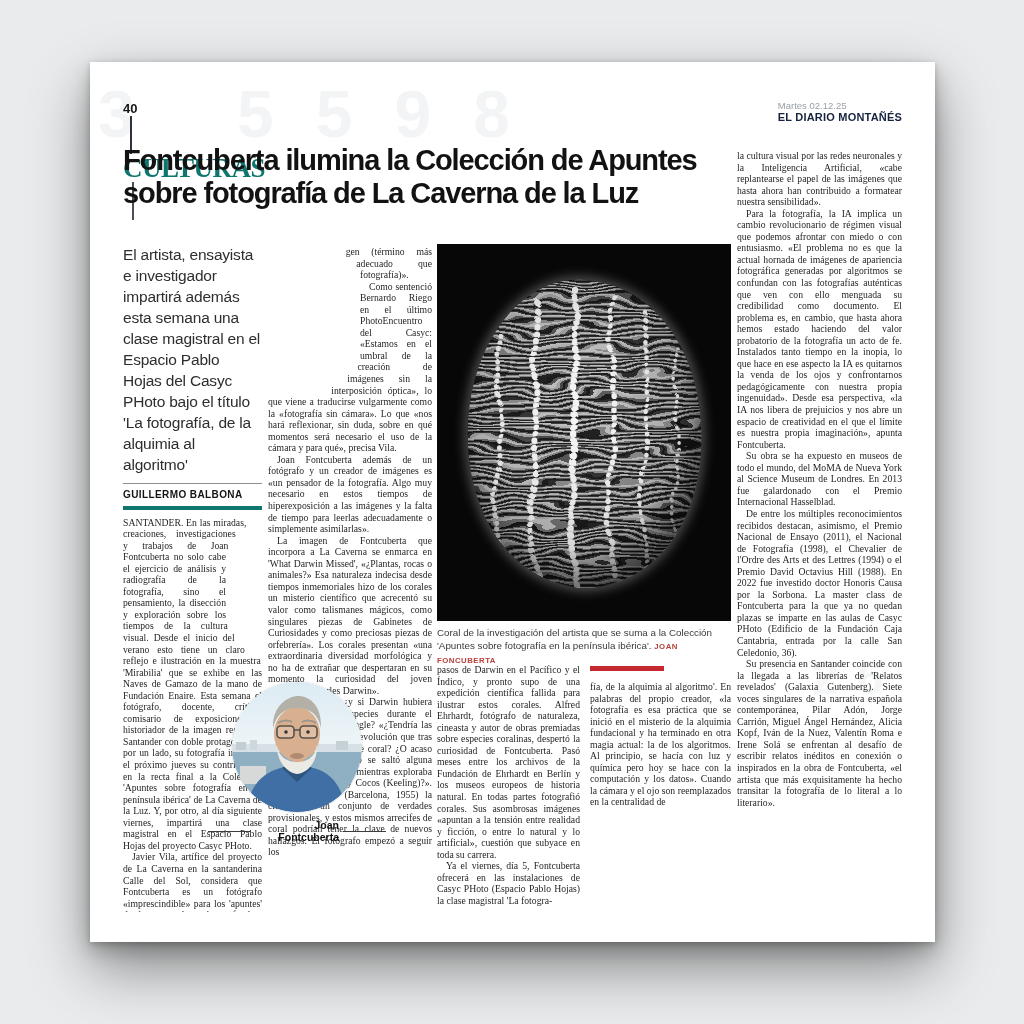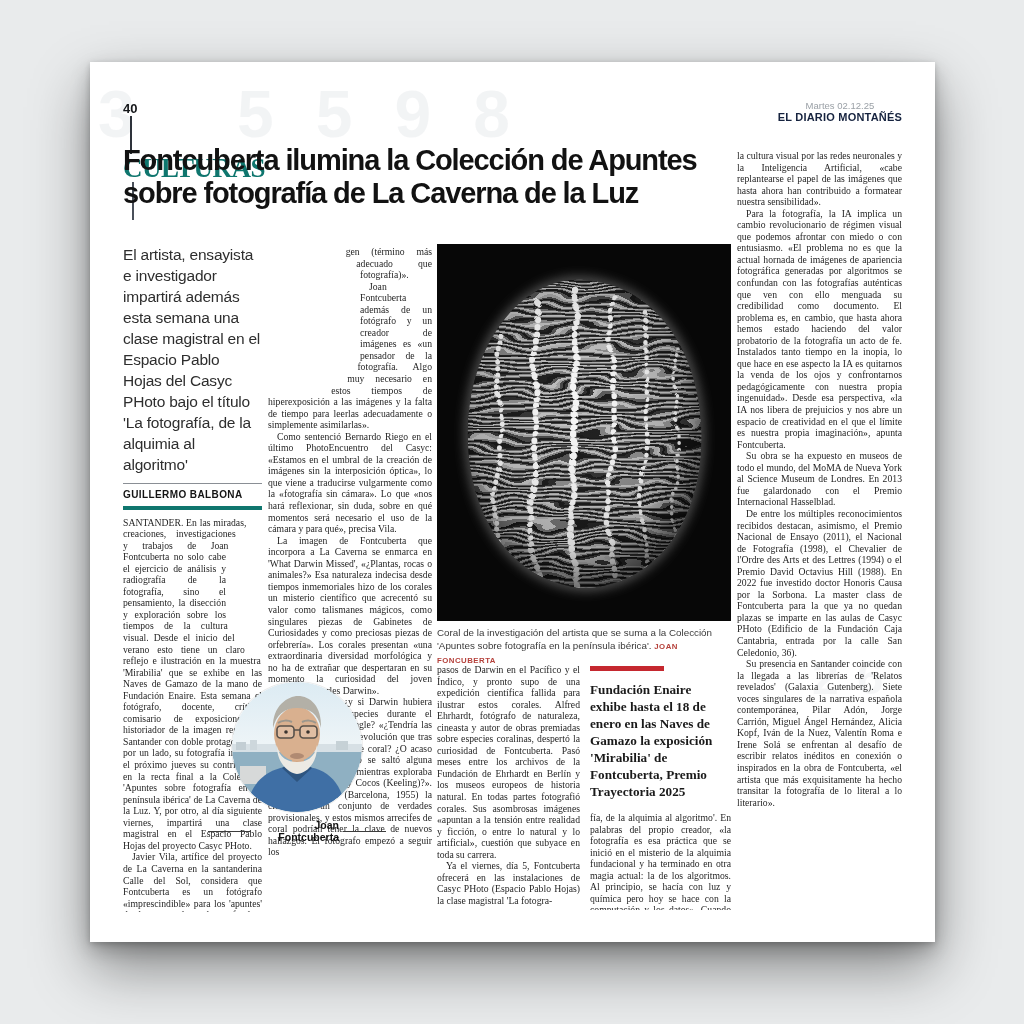--- a/index.html
+++ b/index.html
@@ -11,21 +11,21 @@
   .ghost-top{left:8px;top:14px;font-size:66px;letter-spacing:42px;opacity:0.10;}
   .ghost-side{left:722px;top:588px;font-size:48px;letter-spacing:18px;opacity:0.08;}
   
   .masthead{position:absolute;left:33px;right:33px;top:36px;height:46px;z-index:2;}
   .mast-left{position:absolute;left:0;top:0;display:flex;align-items:flex-start;flex-direction:column;}
   .pageno{font-family:"Liberation Sans",sans-serif;font-weight:700;font-size:13px;color:#15171a;margin-top:3px;}
   .vbar{width:2px;height:38px;background:#2e333b;margin:0 7px;}
   .vbar.thin{width:1.5px;background:#4a505a;margin-left:9px;}
   .section{font-family:Liberation Serif, serif;font-weight:700;font-size:27px;
     letter-spacing:-0.5px;color:#0f766e;line-height:1;margin-top:1px;}
-  .mast-right{position:absolute;right:0;top:2px;text-align:center;font-family:"Liberation Sans",sans-serif;}
+  .mast-right{position:absolute;right:0;top:2px;text-align:left;font-family:"Liberation Sans",sans-serif;}
   .edition-date{font-size:9.5px;color:#9aa0a6;line-height:11px;}
   .paper-name{font-size:11px;font-weight:700;color:#16233f;letter-spacing:0.2px;line-height:12px;}
   
   .headline{position:absolute;left:33px;top:82px;width:622px;z-index:2;
     font-family:"Liberation Sans",sans-serif;font-weight:700;font-size:29px;line-height:33px;
     letter-spacing:-1.1px;color:#121212;}
   
   .col{position:absolute;z-index:1;overflow:hidden;text-align:justify;color:#1f1f1f;
     font-size:9.7px;line-height:11.55px;hyphens:auto;-webkit-hyphens:auto;}
   .col p{margin:0;}
@@ -92,22 +92,22 @@
       <div class="float-r-circle"></div>
       <p>SANTANDER. En las miradas, creaciones, investigaciones y trabajos de Joan Fontcuberta no solo cabe el ejercicio de análisis y radiografía de la fotografía, sino el pensamiento, la disección y exploración sobre los tiempos de la cultura visual. Desde el inicio del verano esto tiene un claro reflejo e ilustración en la muestra 'Mirabilia' que se exhibe en las Naves de Gamazo de la mano de Fundación Enaire. Esta semana el fotógrafo, docente, crítico, comisario de exposiciones e historiador de la imagen regresa a Santander con doble protagonismo: por un lado, su fotografía inaugura el próximo jueves su contribución en la recta final a la Colección 'Apuntes sobre fotografía en la península ibérica' de La Caverna de la Luz. Y, por otro, al día siguiente viernes, impartirá una clase magistral en el Espacio Pablo Hojas del proyecto Casyc PHoto.</p>
       <p>Javier Vila, artífice del proyecto de La Caverna en la santanderina Calle del Sol, considera que Fontcuberta es un fotógrafo «imprescindible» para los 'apuntes' desde que en los ochenta fundara PhotoVisión, una revista que contribuyó al cambio de la fotografía española.</p>
 
     </div>
   </div>
 
   <div class="col col2">
     <div class="float-l-circle"></div>
     <p>gen (término más adecuado que fotografía)».</p>
+    <p>Como sentenció Bernardo Riego en el último PhotoEncuentro del Casyc: «Estamos en el umbral de la creación de imágenes sin la interposición óptica», lo que viene a traducirse vulgarmente como la «fotografía sin cámara». Lo que «nos hará reflexionar, sin duda, sobre en qué momentos será necesario el uso de la cámara y para qué», precisa Vila.</p>
     <p>Joan Fontcuberta además de un fotógrafo y un creador de imágenes es «un pensador de la fotografía. Algo muy necesario en estos tiempos de hiperexposición a las imágenes y la falta de tiempo para leerlas adecuadamente o simplemente asimilarlas».</p>
-    <p>Como sentenció Bernardo Riego en el último PhotoEncuentro del Casyc: «Estamos en el umbral de la creación de imágenes sin la interposición óptica», lo que viene a traducirse vulgarmente como la «fotografía sin cámara». Lo que «nos hará reflexionar, sin duda, sobre en qué momentos será necesario el uso de la cámara y para qué», precisa Vila.</p>
     <p>La imagen de Fontcuberta que incorpora a La Caverna se enmarca en 'What Darwin Missed', «¿Plantas, rocas o animales?» Esa naturaleza indecisa desde tiempos inmemoriales hizo de los corales un misterio científico que acrecentó su valor como talismanes mágicos, como singulares piezas de Gabinetes de Curiosidades y como preciosas piezas de orfebrería». Los corales presentan «una extraordinaria diversidad morfológica y no ha de extrañar que despertaran en su momento la curiosidad del joven naturalista Charles Darwin».</p>
     <p>La pregunta es ¿y si Darwin hubiera descubierto más especies durante el histórico viaje del Beagle? «¿Tendría las mismas ideas sobre la evolución que tras estudiar los arrecifes de coral? ¿O acaso el naturalista británico se saltó alguna revelación submarina mientras exploraba las islas Galápagos y Cocos (Keeling)?». Para Fontcuberta (Barcelona, 1955) la ciencia es un conjunto de verdades provisionales, y estos mismos arrecifes de coral podrían tener la clave de nuevos hallazgos. El fotógrafo empezó a seguir los</p>
   </div>
 
   <div class="portrait">
     <svg width="130" height="130" viewBox="0 0 130 130">
       <defs>
         <linearGradient id="sky" x1="0" y1="0" x2="0" y2="1">
           <stop offset="0" stop-color="#dcebf3"></stop>
             <stop offset="1" stop-color="#f1f6f8"></stop>
@@ -195,21 +195,20 @@
     <span>Coral de la investigación del artista que se suma a la Colección 'Apuntes sobre fotografía en la península ibérica'. </span><span class="photo-credit">JOAN FONCUBERTA</span>
   </div>
 
   <div class="col midL">
     <p>pasos de Darwin en el Pacífico y el Índico, y pronto supo de una expedición científica fallida para ilustrar estos corales. Alfred Ehrhardt, fotógrafo de naturaleza, cineasta y autor de obras premiadas sobre especies coralinas, despertó la curiosidad de Fontcuberta. Pasó meses entre los archivos de la Fundación de Ehrhardt en Berlín y los museos europeos de historia natural. En todas partes fotografió corales. Sus asombrosas imágenes «apuntan a la tensión entre realidad y ficción, o entre lo natural y lo artificial», cuestión que subyace en toda su carrera.</p>
     <p>Ya el viernes, día 5, Fontcuberta ofrecerá en las instalaciones de Casyc PHoto (Espacio Pablo Hojas) la clase magistral 'La fotogra-</p>
   </div>
 
   <div class="col midR">
     <div class="pq-rule"></div>
-    <div class="pullquote">Fundación Enaire exhibe hasta el 18 de enero en las Naves de Gamazo la exposición 'Mirabilia' de Fontcuberta, Premio Trayectoria 2025</div>
     <p>fía, de la alquimia al algoritmo'. En palabras del propio creador, «la fotografía es esa práctica que se inició en el misterio de la alquimia fundacional y ha terminado en otra magia actual: la de los algoritmos. Al principio, se hacía con luz y química pero hoy se hace con la computación y los datos». Cuando la cámara y el ojo son reemplazados en la centralidad de</p>
   </div>
 
   <div class="col col5">
     <p>la cultura visual por las redes neuronales y la Inteligencia Artificial, «cabe replantearse el papel de las imágenes que hasta ahora han contribuido a formatear nuestra sensibilidad».</p>
     <p>Para la fotografía, la IA implica un cambio revolucionario de régimen visual que podemos afrontar con miedo o con entusiasmo. «El problema no es que la actual hornada de imágenes de apariencia fotográfica generadas por algoritmos se confundan con las fotografías auténticas que ven con ello menguada su credibilidad como documento. El problema es, en cambio, que hasta ahora hemos estado haciendo del valor probatorio de la fotografía un acto de fe. Instalados tanto tiempo en la inopia, lo que hace en ese aspecto la IA es quitarnos la venda de los ojos y confrontarnos pedagógicamente con nuestra propia ingenuidad». Desde esa perspectiva, «la IA nos libera de prejuicios y nos abre un espacio de creatividad en el que el límite es nuestra propia imaginación», apunta Fontcuberta.</p>
     <p>Su obra se ha expuesto en museos de todo el mundo, del MoMA de Nueva York al Science Museum de Londres. En 2013 fue galardonado con el Premio Internacional Hasselblad.</p>
     <p>De entre los múltiples reconocimientos recibidos destacan, asimismo, el Premio Nacional de Ensayo (2011), el Nacional de Fotografía (1998), el Chevalier de l'Ordre des Arts et des Lettres (1994) o el Premio David Octavius Hill (1988). En 2022 fue investido doctor Honoris Causa por la Sorbona. La master class de Fontcuberta para la que ya no quedan plazas se imparte en las aulas de Casyc PHoto (Edificio de la Fundación Caja Cantabria, entrada por la calle San Celedonio, 36).</p>
     <p>Su presencia en Santander coincide con la llegada a las librerías de 'Relatos revelados' (Galaxia Gutenberg). Siete voces singulares de la narrativa española contemporánea, Pilar Adón, Jorge Carrión, Miguel Ángel Hernández, Alicia Kopf, Iván de la Nuez, Valentín Roma e Irene Solá se enfrentan al desafío de escribir relatos inéditos en conexión o inspirados en la obra de Fontcuberta, «el artista que más exquisitamente ha hecho transitar la fotografía de lo literal a lo literario».</p>
   </div>

